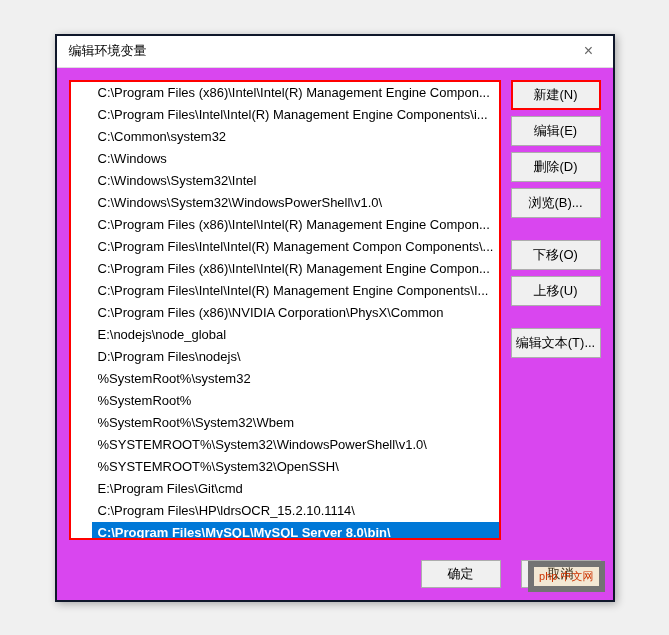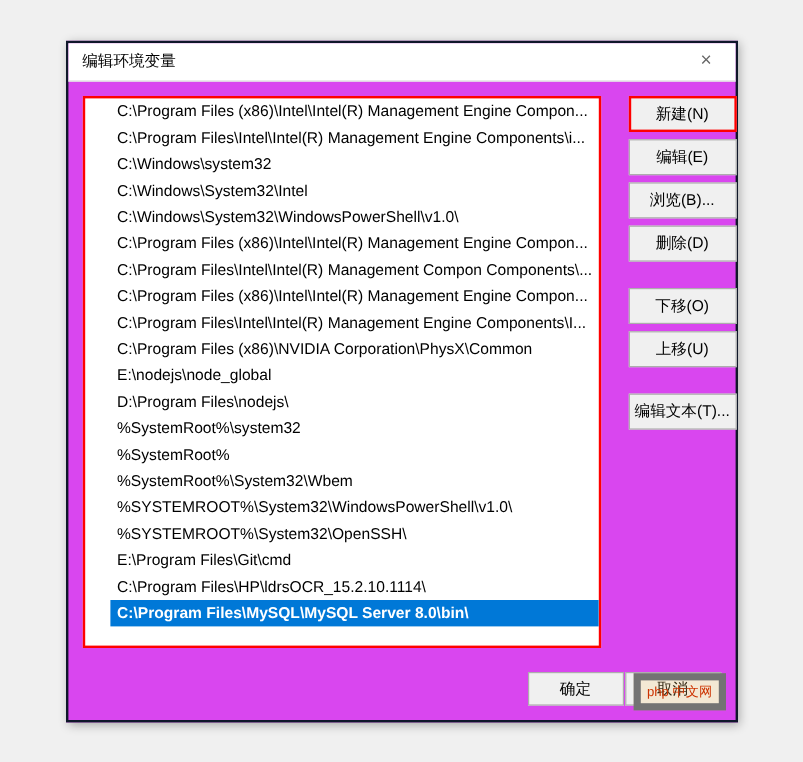--- a/index.html
+++ b/index.html
@@ -99,32 +99,31 @@
     .btn {
       width: 90px;
       height: 30px;
       background: #f0f0f0;
       border: 1px solid #adadad;
       cursor: pointer;
       font-size: 13px;
       font-family: 'Microsoft YaHei', 'SimHei', sans-serif;
       text-align: center;
       color: #000;
-      margin-left: 13px;
     }
 
     .btn-spacer {
       height: 10px;
     }
 
     .footer {
       display: flex;
       justify-content: flex-end;
       padding: 8px 12px 12px 12px;
-      gap: 1px;
+      gap: 20px;
       align-items: center;
     }
 
     .footer-btn {
       width: 80px;
       height: 28px;
       background: #f0f0f0;
       border: 1px solid #adadad;
       cursor: pointer;
       font-size: 13px;
@@ -154,21 +153,22 @@
       <span class="title-bar-text">编辑环境变量</span>
       <button class="title-bar-close">×</button>
     </div>
 
     <div class="content">
 
       <div class="list-container highlighted-box" id="list-container">
 
       <div class="list-item" title="C:\Program Files (x86)\Intel\Intel(R) Management Engine Compon...">C:\Program Files (x86)\Intel\Intel(R) Management Engine Compon...</div>
           <div class="list-item" title="C:\Program Files\Intel\Intel(R) Management Engine Components\i...">C:\Program Files\Intel\Intel(R) Management Engine Components\i...</div>
-          <div class="list-item" title="C:\Windows\system32">C:\Windows\system32</div>
+          <div class="list-item" title="C:\Windows\system32">C:\Common\system32</div>
+          <div class="list-item" title="C:\Windows">C:\Windows</div>
           <div class="list-item" title="C:\Windows\System32\Wbem">C:\Windows\System32\Intel</div>
           <div class="list-item" title="C:\Windows\System32\WindowsPowerShell\v1.0\">C:\Windows\System32\WindowsPowerShell\v1.0\</div>
           <div class="list-item" title="C:\Program Files (x86)\Intel\Intel(R) Management Engine Compon...">C:\Program Files (x86)\Intel\Intel(R) Management Engine Compon...</div>
           <div class="list-item" title="C:\Program Files\Intel\Intel(R) Management Engine Components\...">C:\Program Files\Intel\Intel(R) Management Compon Components\...</div>
           <div class="list-item" title="C:\Program Files (x86)\Intel\Intel(R) Management Engine Compon...">C:\Program Files (x86)\Intel\Intel(R) Management Engine Compon...</div>
           <div class="list-item" title="C:\Program Files\Intel\Intel(R) Management Engine Components\I...">C:\Program Files\Intel\Intel(R) Management Engine Components\I...</div>
           <div class="list-item" title="C:\Program Files (x86)\NVIDIA Corporation\PhysX\Common">C:\Program Files (x86)\NVIDIA Corporation\PhysX\Common</div>
           <div class="list-item" title="E:\nodejs\node_global">E:\nodejs\node_global</div>
           <div class="list-item" title="D:\Program Files\nodejs\">D:\Program Files\nodejs\</div>
           <div class="list-item" title="%SystemRoot%\system32">%SystemRoot%\system32</div>
@@ -177,22 +177,22 @@
           <div class="list-item" title="%SYSTEMROOT%\System32\WindowsPowerShell\v1.0\">%SYSTEMROOT%\System32\WindowsPowerShell\v1.0\</div>
           <div class="list-item" title="%SYSTEMROOT%\System32\OpenSSH\">%SYSTEMROOT%\System32\OpenSSH\</div>
           <div class="list-item" title="E:\Program Files\Git\cmd">E:\Program Files\Git\cmd</div>
           <div class="list-item" title="C:\Program Files\HP\ldrsOCR_15.2.10.1114\">C:\Program Files\HP\ldrsOCR_15.2.10.1114\</div>
           <div class="list-item selected" title="C:\Program Files\MySQL\MySQL Server 8.0\bin\">C:\Program Files\MySQL\MySQL Server 8.0\bin\</div>
         </div>
 
       <div class="buttons">
         <button class="btn new-btn-highlighted">新建(N)</button>
         <button class="btn">编辑(E)</button>
+        <button class="btn">删除(D)</button>
         <button class="btn">浏览(B)...</button>
-        <button class="btn">删除(D)</button>
         <div class="btn-spacer"></div>
         <button class="btn">下移(O)</button>
         <button class="btn">上移(U)</button>
         <div class="btn-spacer"></div>
         <button class="btn">编辑文本(T)...</button>
       </div>
     </div>
 
     <div class="footer">
       <button class="footer-btn">确定</button>

